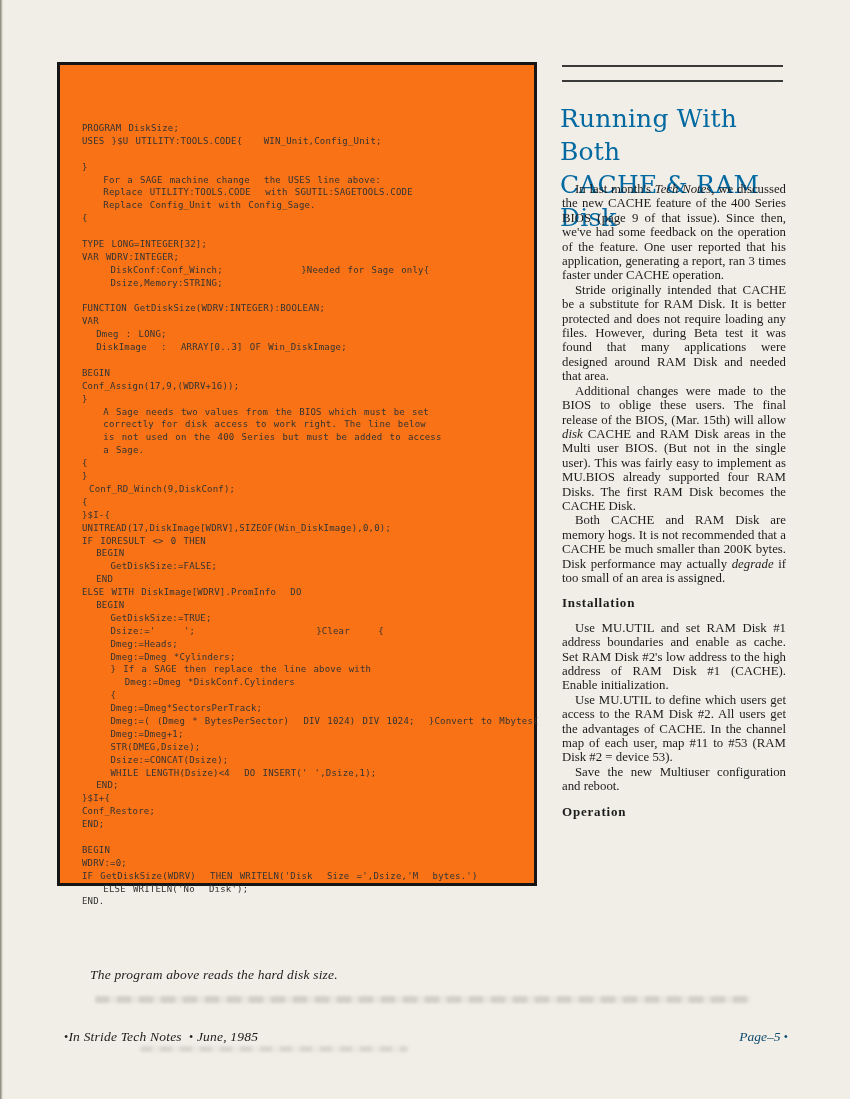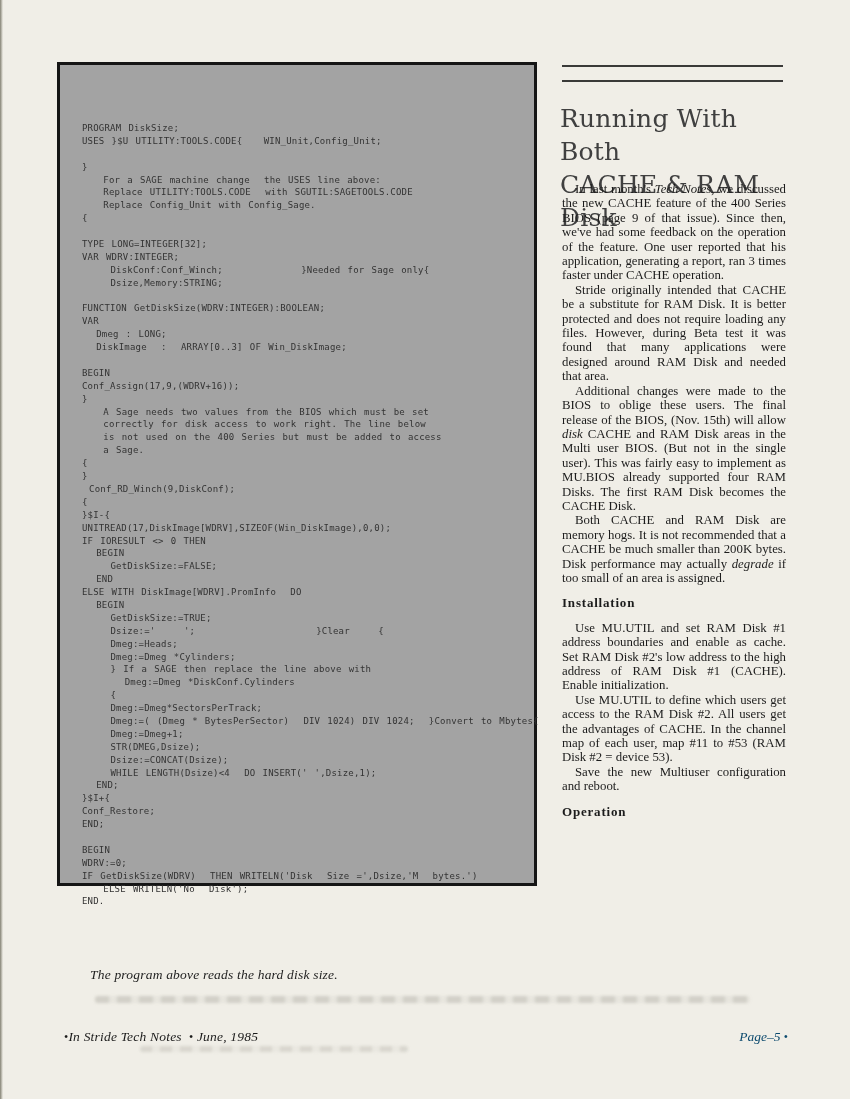--- a/index.html
+++ b/index.html
@@ -24,21 +24,21 @@
   }
   .ghost-band-2 {
     position:absolute; left:140px; top:1046px; width:268px; height:6px;
     background:repeating-linear-gradient(to right, rgba(135,133,122,0.22) 0 12px, rgba(135,133,122,0.06) 12px 20px);
     filter:blur(1.4px); border-radius:3px;
   }
 
   
   .code-box {
     position:absolute; left:57px; top:62px; width:480px; height:824px;
-    box-sizing:border-box; border:3px solid #151515; background:#a3a3a3;
+    box-sizing:border-box; border:3px solid #151515; background:#f97316;
   }
   .code-pre {
     position:absolute; left:22px; top:57px; right:4px;
     font-family:"DejaVu Sans Mono", monospace;
     font-size:9px; line-height:12.9px;
     letter-spacing:0.2px; word-spacing:1.5px;
     color:#333; white-space:pre;
   }
   .code-line { height:12.9px; }
 
@@ -49,21 +49,21 @@
   }
 
   
   .rule { position:absolute; left:562px; width:221px; height:2px; background:#3a3a38; }
   .rule-1 { top:65px; }
   .rule-2 { top:80px; }
 
   .article-title {
     position:absolute; left:560px; top:102px; width:240px; margin:0;
     font-family:"DejaVu Serif", serif; font-weight:normal;
-    font-size:25px; line-height:33px; color:#404040; letter-spacing:0.2px;
+    font-size:25px; line-height:33px; color:#0369a1; letter-spacing:0.2px;
   }
 
   .article-body {
     position:absolute; left:562px; top:182px; width:224px;
     font-size:12.8px; line-height:14.4px; text-align:justify;
     color:#1c1c1c;
   }
   .article-body p { margin:0; text-indent:13px; }
   .it { font-style:italic; }
   .subhead {
@@ -102,21 +102,21 @@
   <div class="caption">The program above reads the hard disk size.</div>
 
   <div class="rule rule-1"></div>
   <div class="rule rule-2"></div>
 
   <h1 class="article-title"><span>Running With Both</span><br><span>CACHE &amp; RAM Disk</span></h1>
 
   <div class="article-body">
       <p><span>In last month's </span><span class="it">Tech Notes,</span><span> we discussed the new CACHE feature of the 400 Series BIOS (page 9 of that issue).  Since then, we've had some feedback on the operation of the feature.  One user reported that his application, generating a report, ran 3 times faster under CACHE operation.</span></p>
       <p><span>Stride originally intended that CACHE be a substitute for RAM Disk. It is better protected and does not require loading any files.  However, during Beta test it was found that many applications were designed around RAM Disk and needed that area.</span></p>
-      <p><span>Additional changes were made to the BIOS to oblige these users.  The final release of the BIOS, (Nov.  15th) will allow </span><span class="it">disk</span><span> CACHE and RAM Disk areas in the Multi user BIOS.  (But not in the single user).  This was fairly easy to implement as MU.BIOS already supported four RAM Disks.  The first RAM Disk becomes the CACHE Disk.</span></p>
+      <p><span>Additional changes were made to the BIOS to oblige these users.  The final release of the BIOS, (Mar.  15th) will allow </span><span class="it">disk</span><span> CACHE and RAM Disk areas in the Multi user BIOS.  (But not in the single user).  This was fairly easy to implement as MU.BIOS already supported four RAM Disks.  The first RAM Disk becomes the CACHE Disk.</span></p>
       <p><span>Both CACHE and RAM Disk are memory hogs.  It is not recommended that a CACHE be much smaller than 200K bytes.  Disk performance may actually </span><span class="it">degrade</span><span> if too small of an area is assigned.</span></p>
       <div class="subhead">Installation</div>
       <p><span>Use MU.UTIL and set RAM Disk #1 address boundaries and enable as cache. Set RAM Disk #2's low address to the high address of RAM Disk #1 (CACHE).  Enable initialization.</span></p>
       <p><span>Use MU.UTIL to define which users get access to the RAM Disk #2.  All users get the advantages of CACHE.  In the channel map of each user, map #11 to #53 (RAM Disk #2 = device 53).</span></p>
       <p><span>Save the new Multiuser configuration and reboot.</span></p>
       <div class="subhead">Operation</div>
     </div>
 
   <div class="footer-left"><span class="bullet">•</span><span>In Stride Tech Notes</span>&nbsp; <span class="bullet">•</span> <span>June, 1985</span></div>
 

